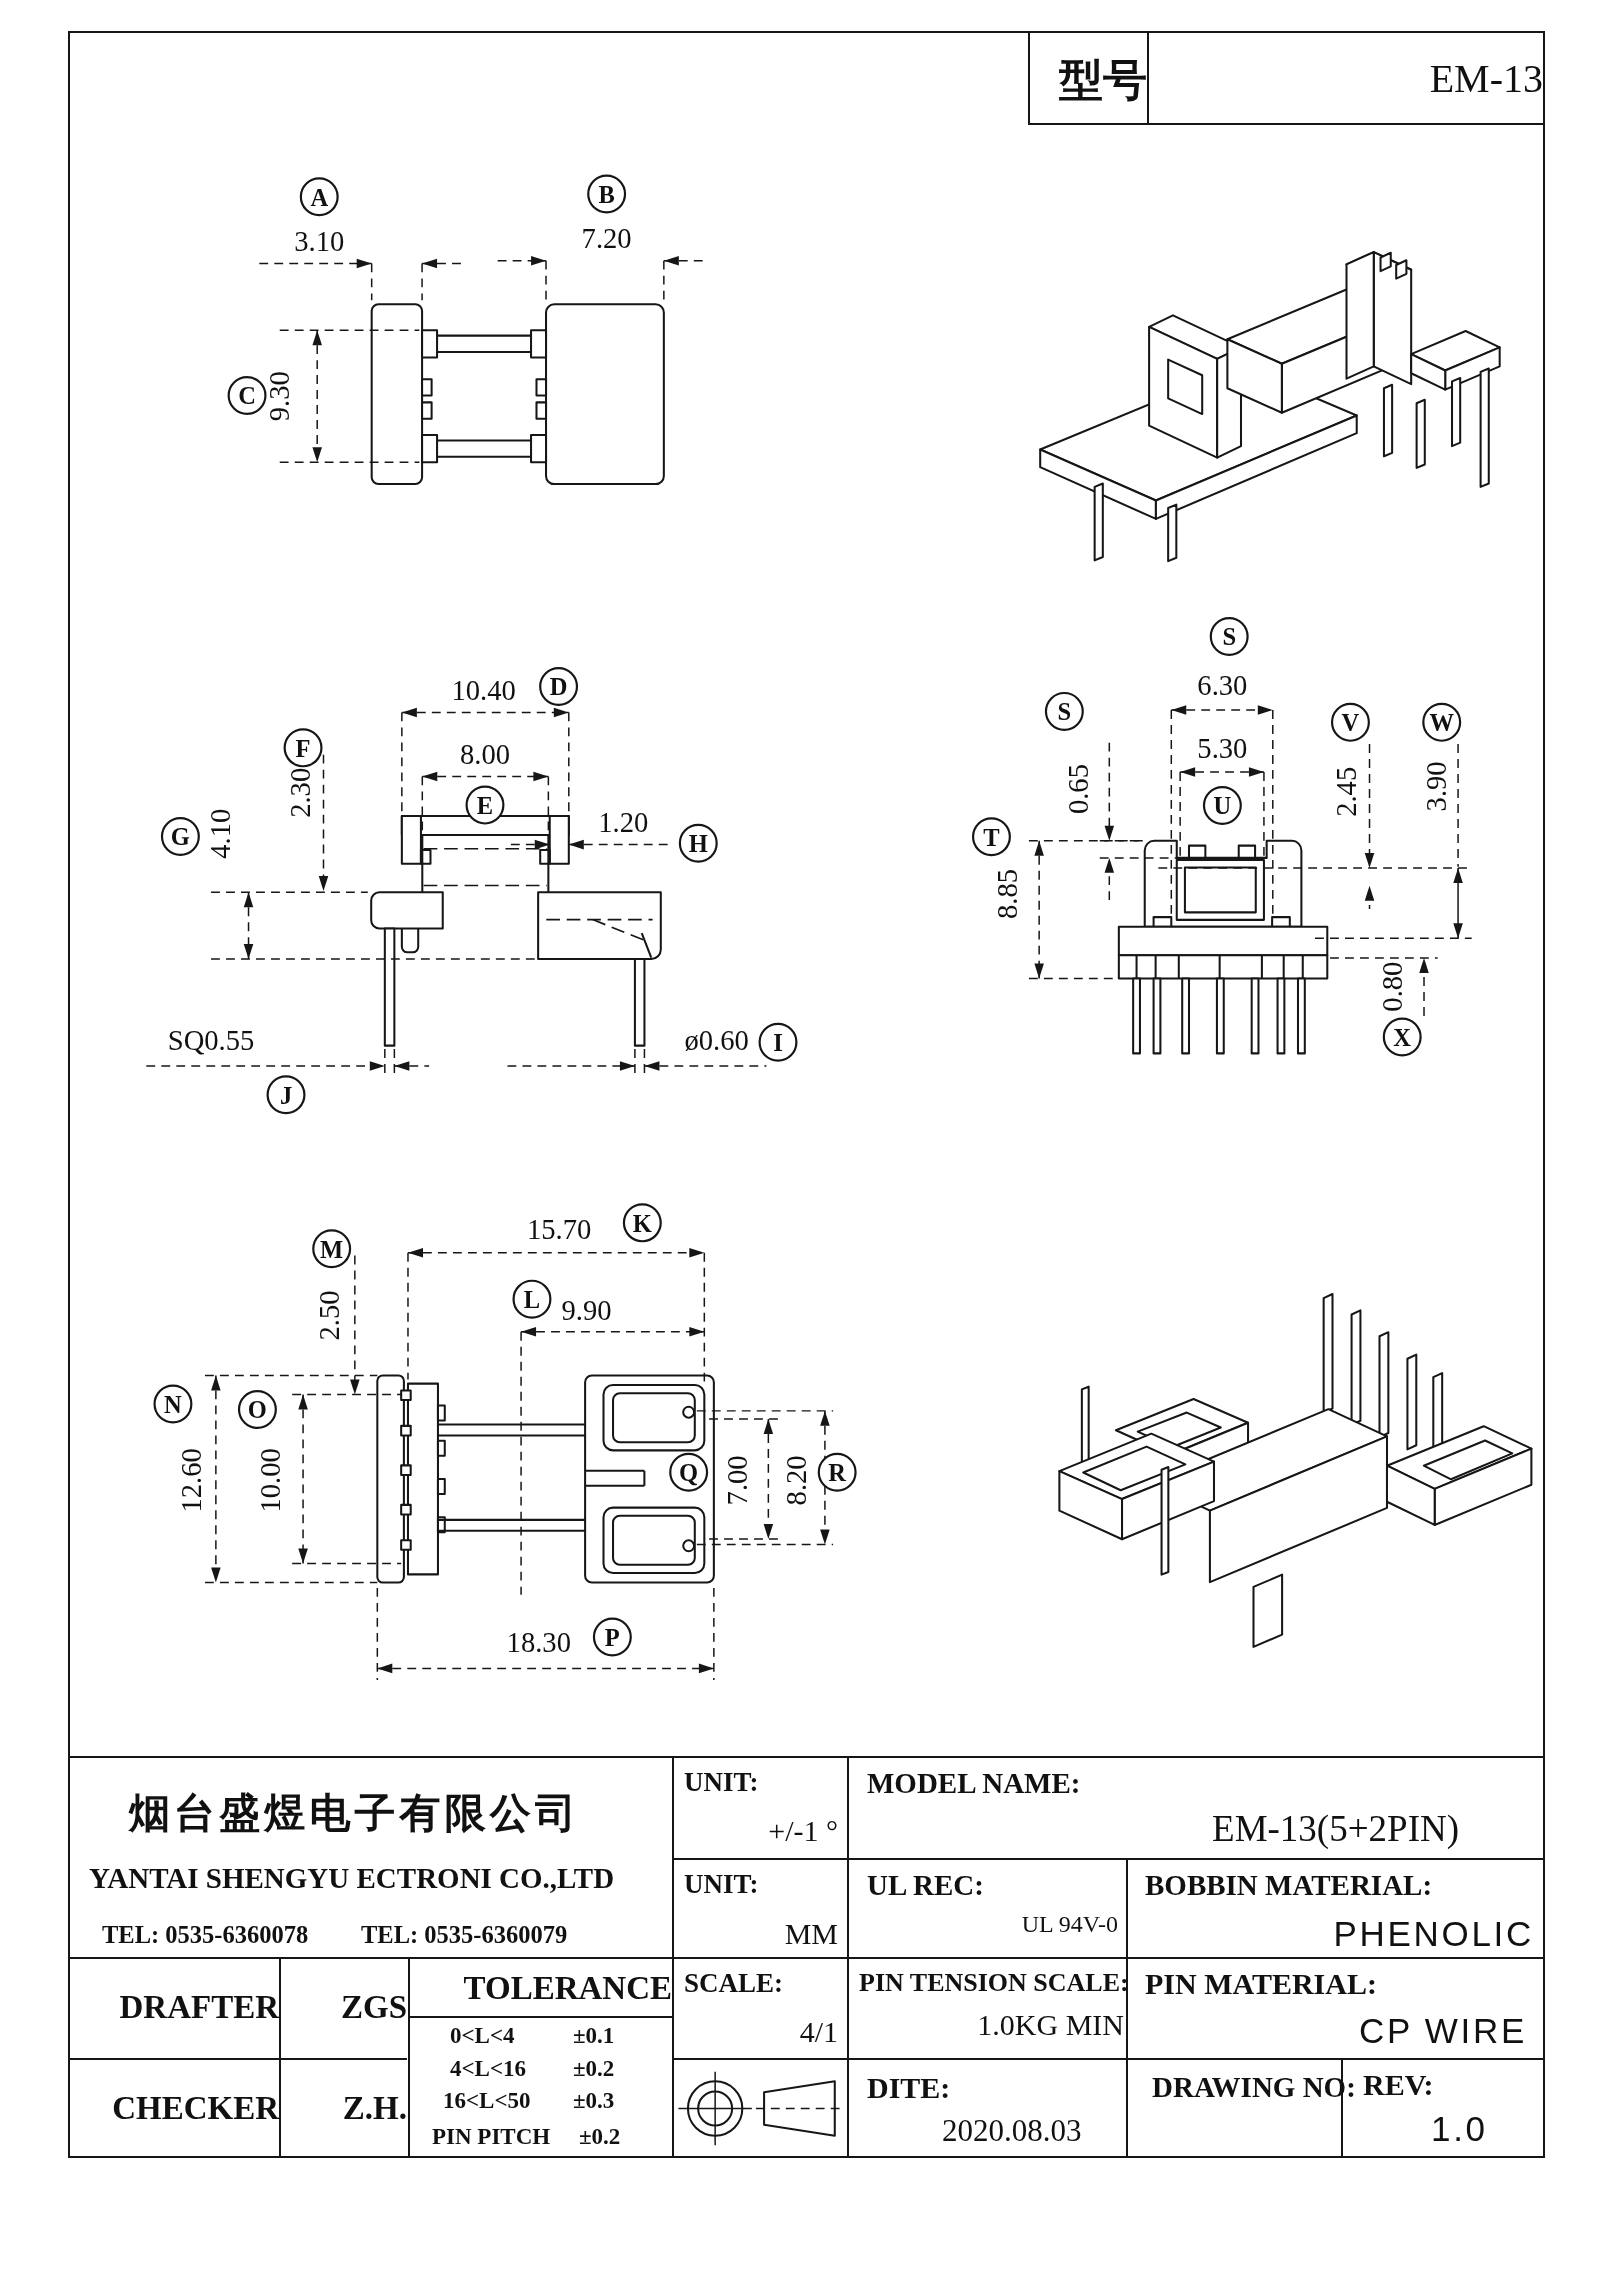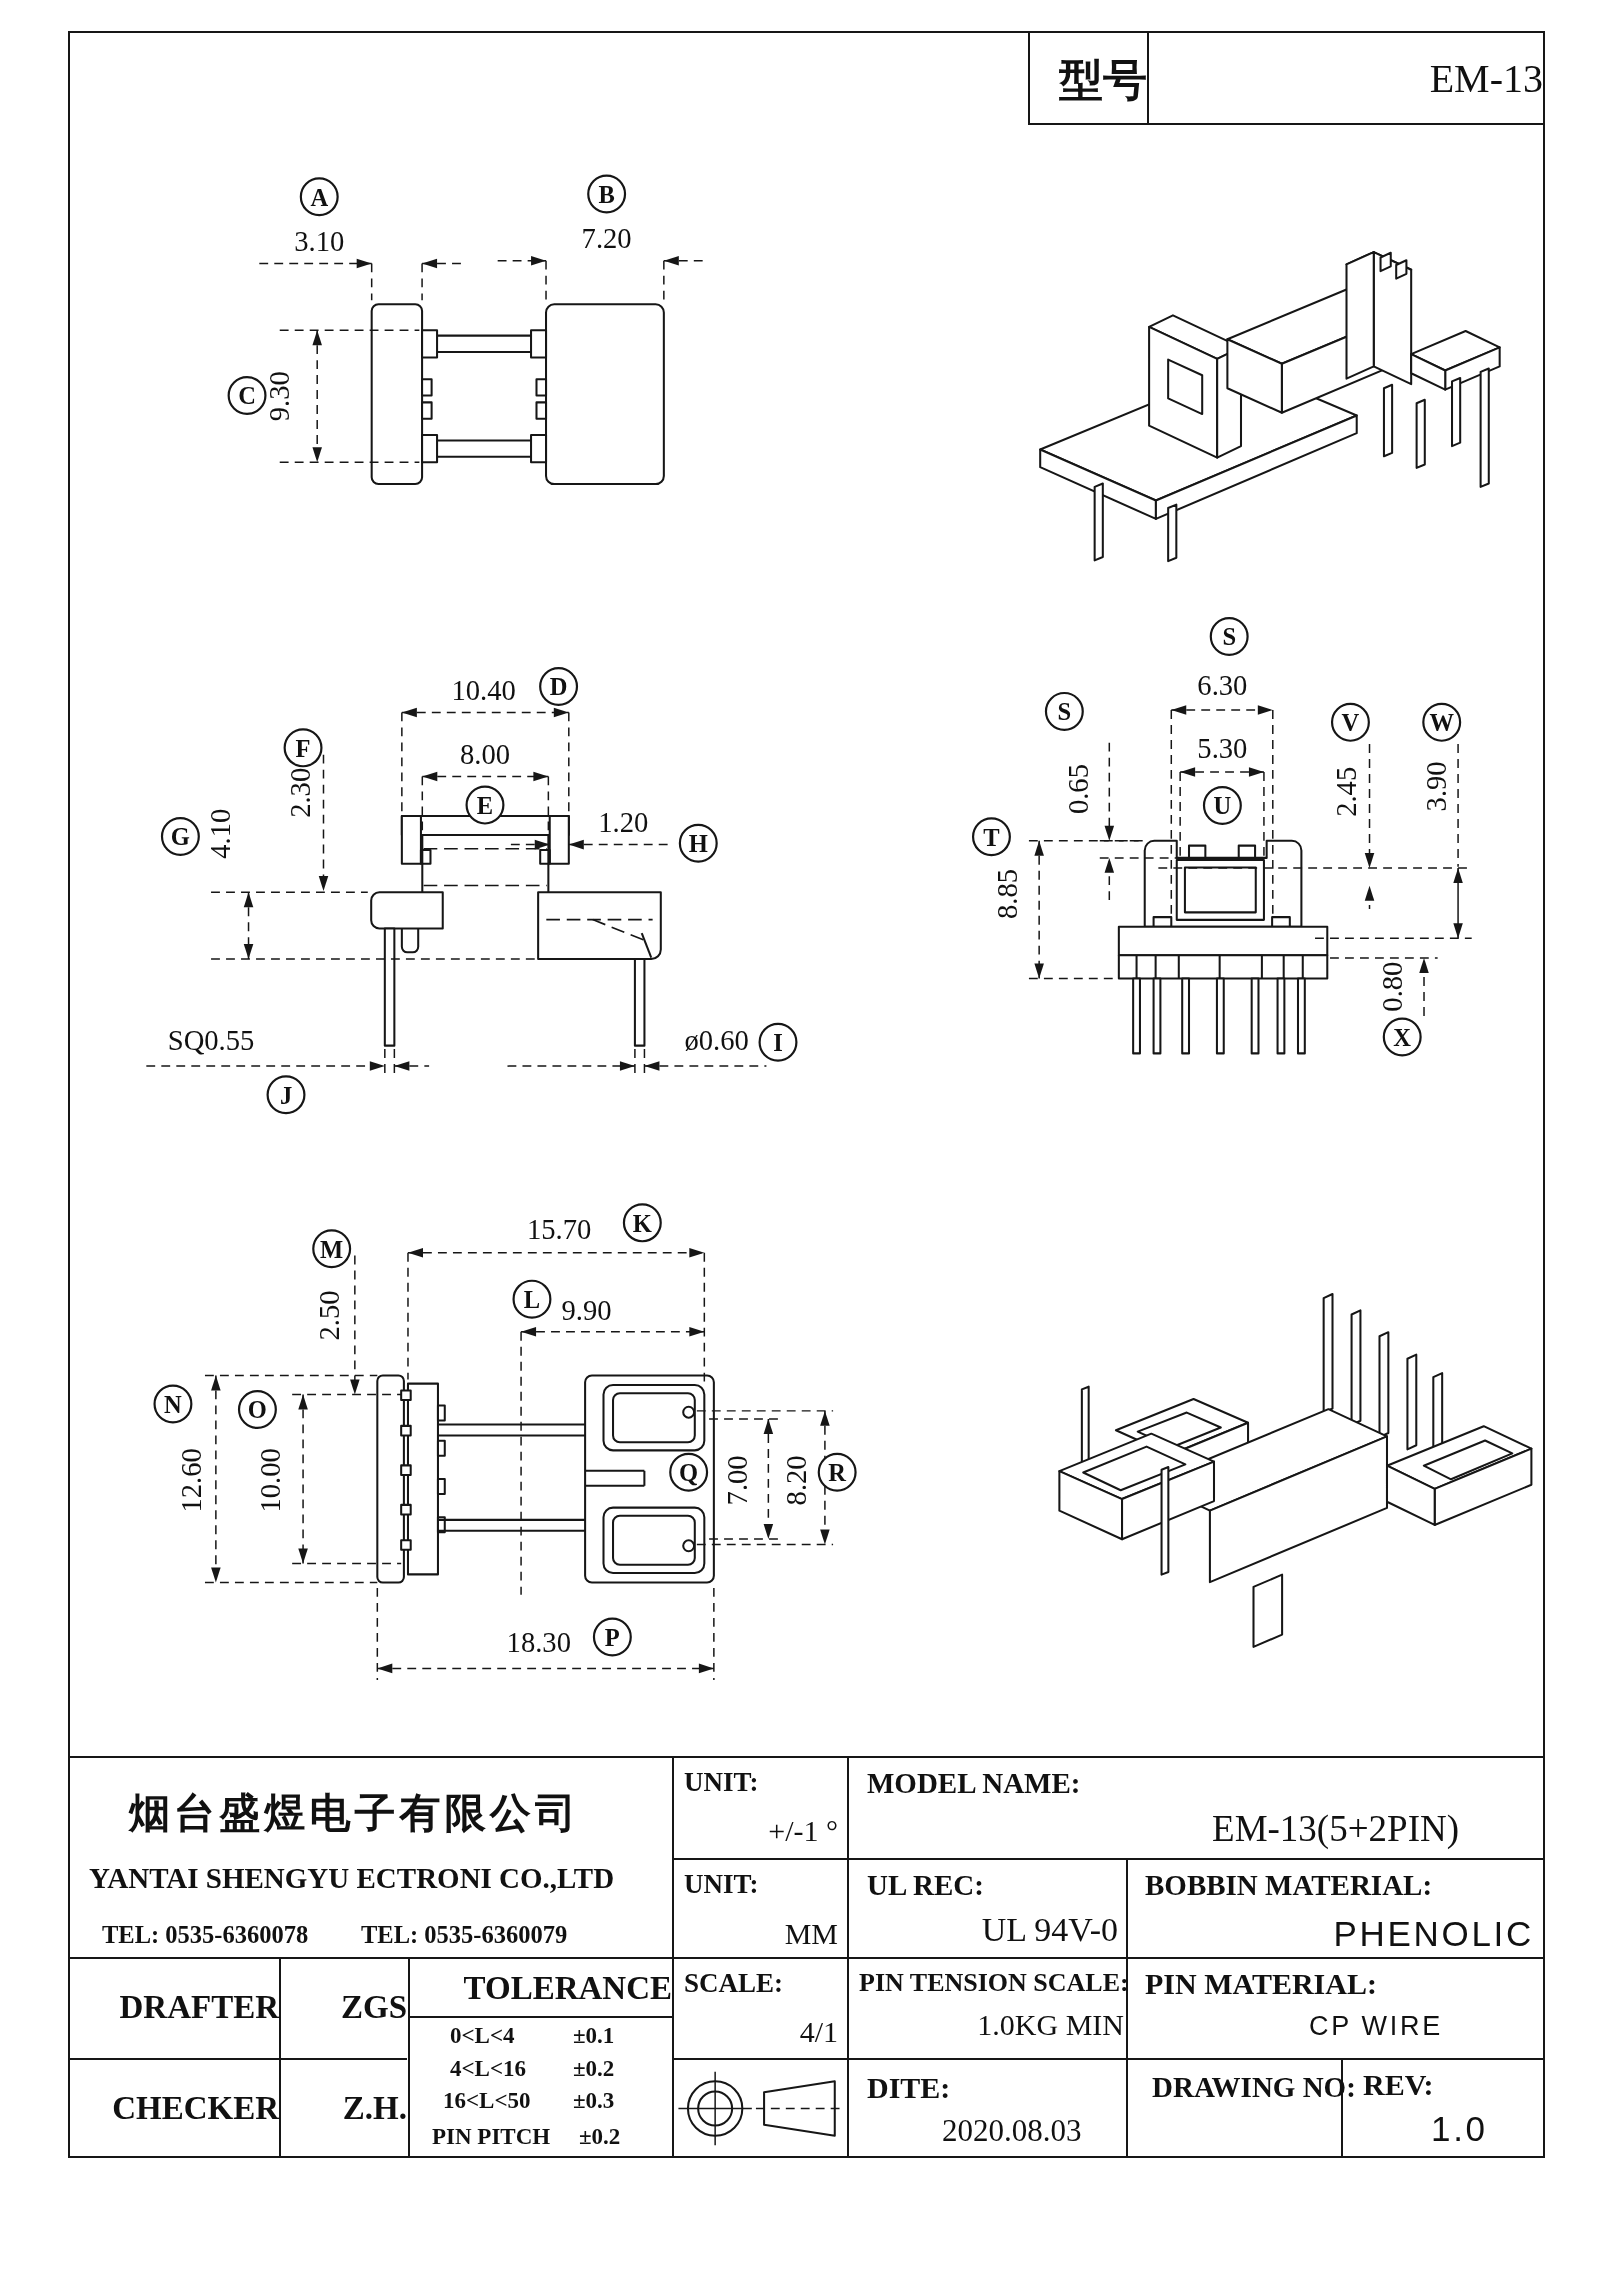--- a/index.html
+++ b/index.html
@@ -495,28 +495,28 @@
       <line class="dimsolid" x1="8" y1="62" x2="116" y2="62"></line>
       <line class="dimsolid" x1="62" y1="8" x2="62" y2="116"></line>
       <polygon class="pl" points="134,38 238,22 238,102 134,86"></polygon>
       <line class="dim" x1="122" y1="62" x2="250" y2="62"></line>
     </svg>
 
     <div class="txt bold" style="left:867px;top:1767px;font-size:29px;">MODEL NAME:</div>
     <div class="txt ctr" style="left:927px;top:1807px;width:532px;font-size:37px;">EM-13(5+2PIN)</div>
 
     <div class="txt bold" style="left:867px;top:1869px;font-size:29px;">UL REC:</div>
-    <div class="txt ctr" style="left:886px;top:1911px;width:232px;font-size:34px;">UL 94V-0</div>
+    <div class="txt ctr" style="left:886px;top:1911px;width:232px;font-size:24px;">UL 94V-0</div>
     <div class="txt bold" style="left:1145px;top:1869px;font-size:29px;">BOBBIN MATERIAL:</div>
     <div class="txt thin" style="left:1295px;top:1914px;width:239px;font-size:35px;text-align:right;">PHENOLIC</div>
 
     <div class="txt bold" style="left:859px;top:1968px;font-size:26px;">PIN TENSION SCALE:</div>
     <div class="txt ctr" style="left:879px;top:2008px;width:245px;font-size:30px;">1.0KG MIN</div>
     <div class="txt bold" style="left:1145px;top:1967px;font-size:30px;">PIN MATERIAL:</div>
-    <div class="txt thin" style="left:1309px;top:2011px;width:218px;text-align:left;font-size:27px;">CP WIRE</div>
+    <div class="txt thin" style="left:1309px;top:2011px;width:218px;text-align:right;font-size:35px;">CP WIRE</div>
 
     <div class="txt bold" style="left:867px;top:2071px;font-size:30px;">DITE:</div>
     <div class="txt" style="left:942px;top:2113px;font-size:31px;">2020.08.03</div>
     <div class="txt bold" style="left:1152px;top:2071px;font-size:29px;">DRAWING NO:</div>
     <div class="txt bold" style="left:1363px;top:2068px;font-size:30px;text-align:center;">REV:</div>
     <div class="txt thin" style="left:1431px;top:2109px;font-size:35px;">1.0</div>
   </div>
 
 </div>
 

